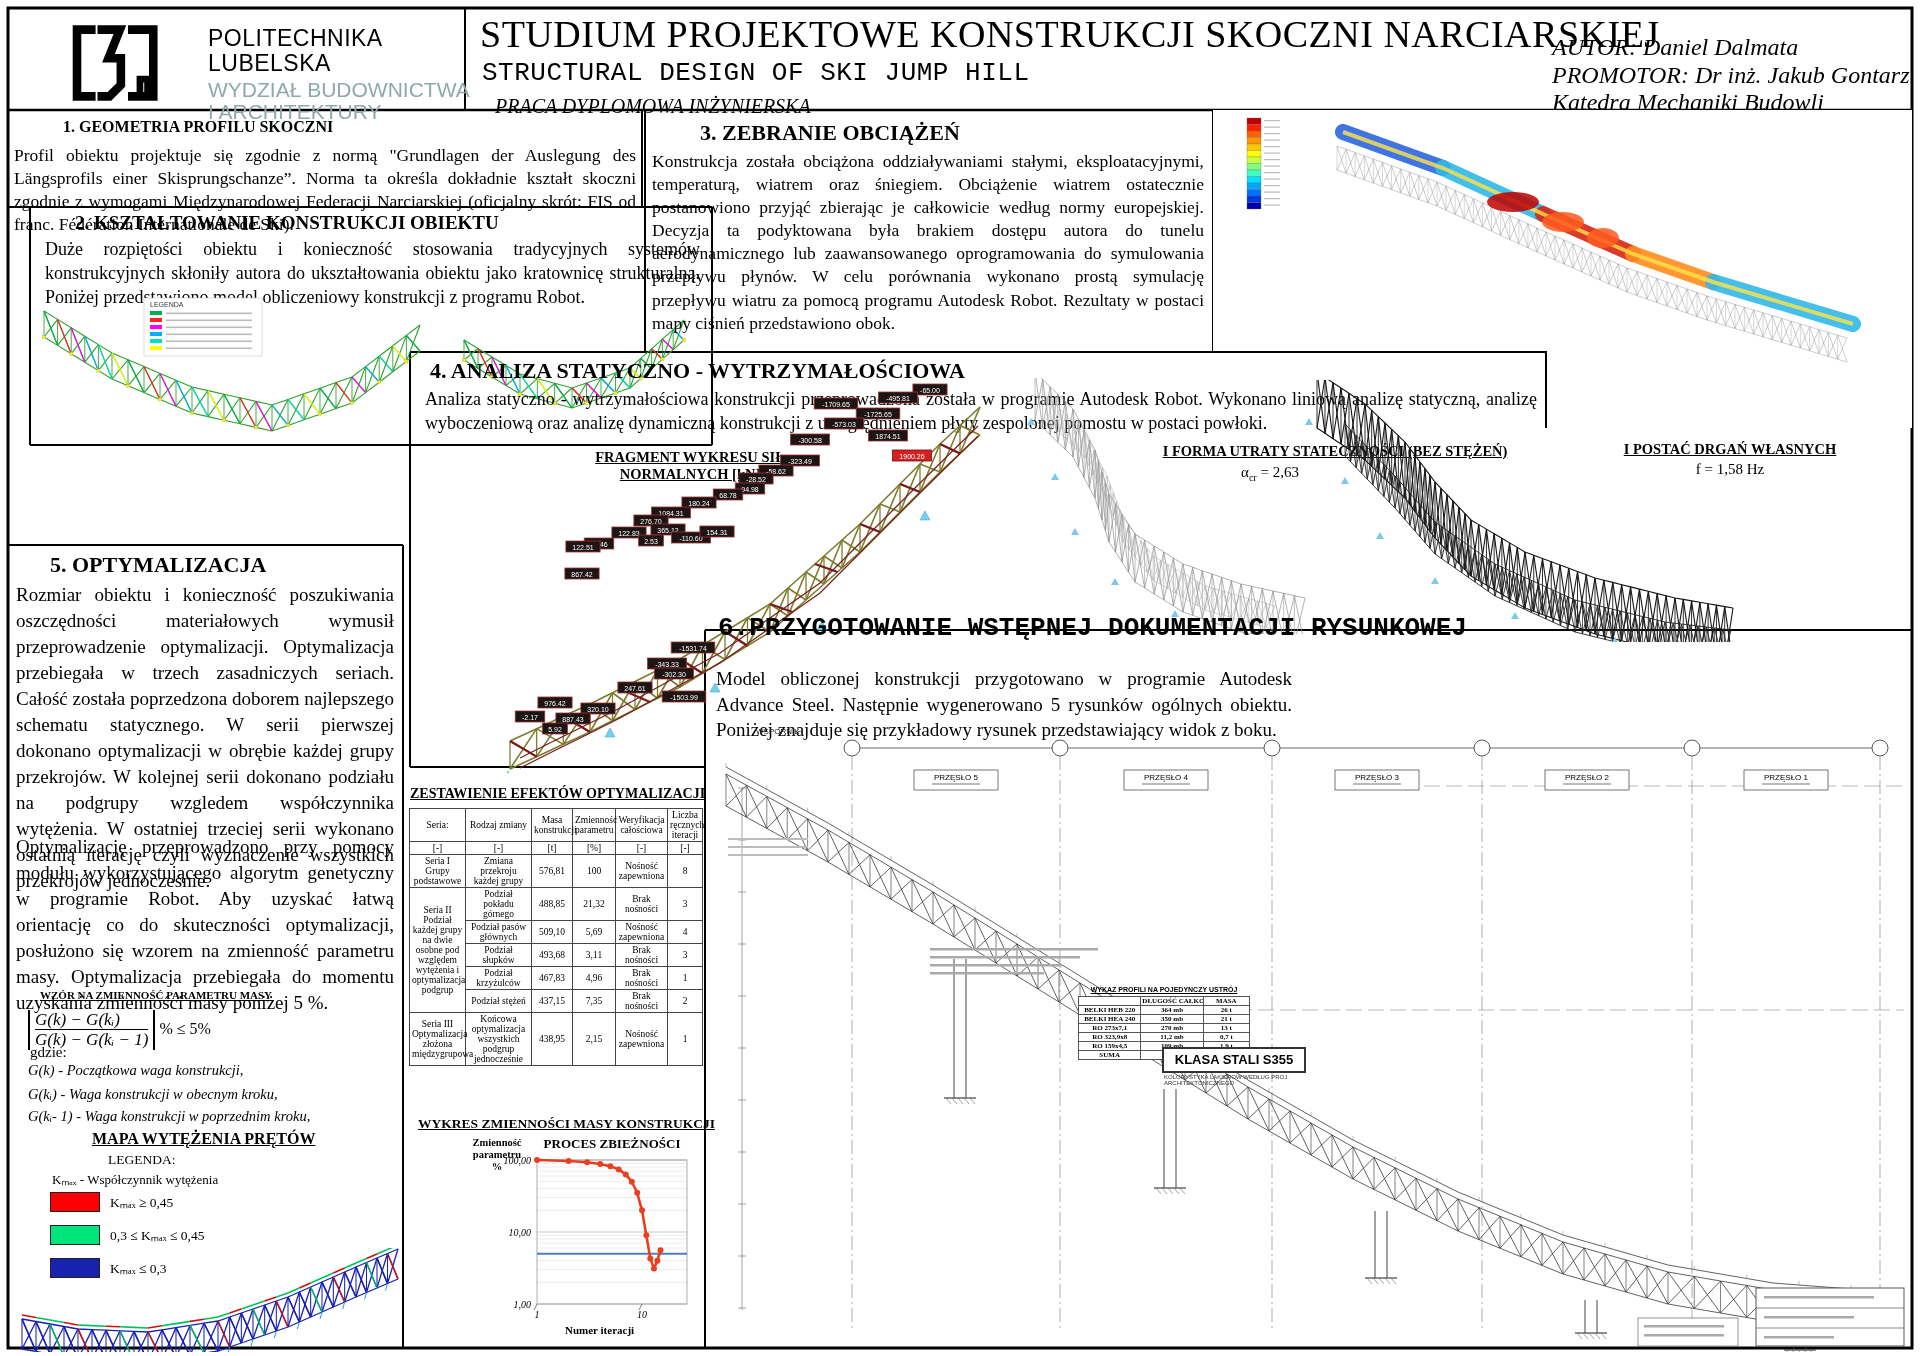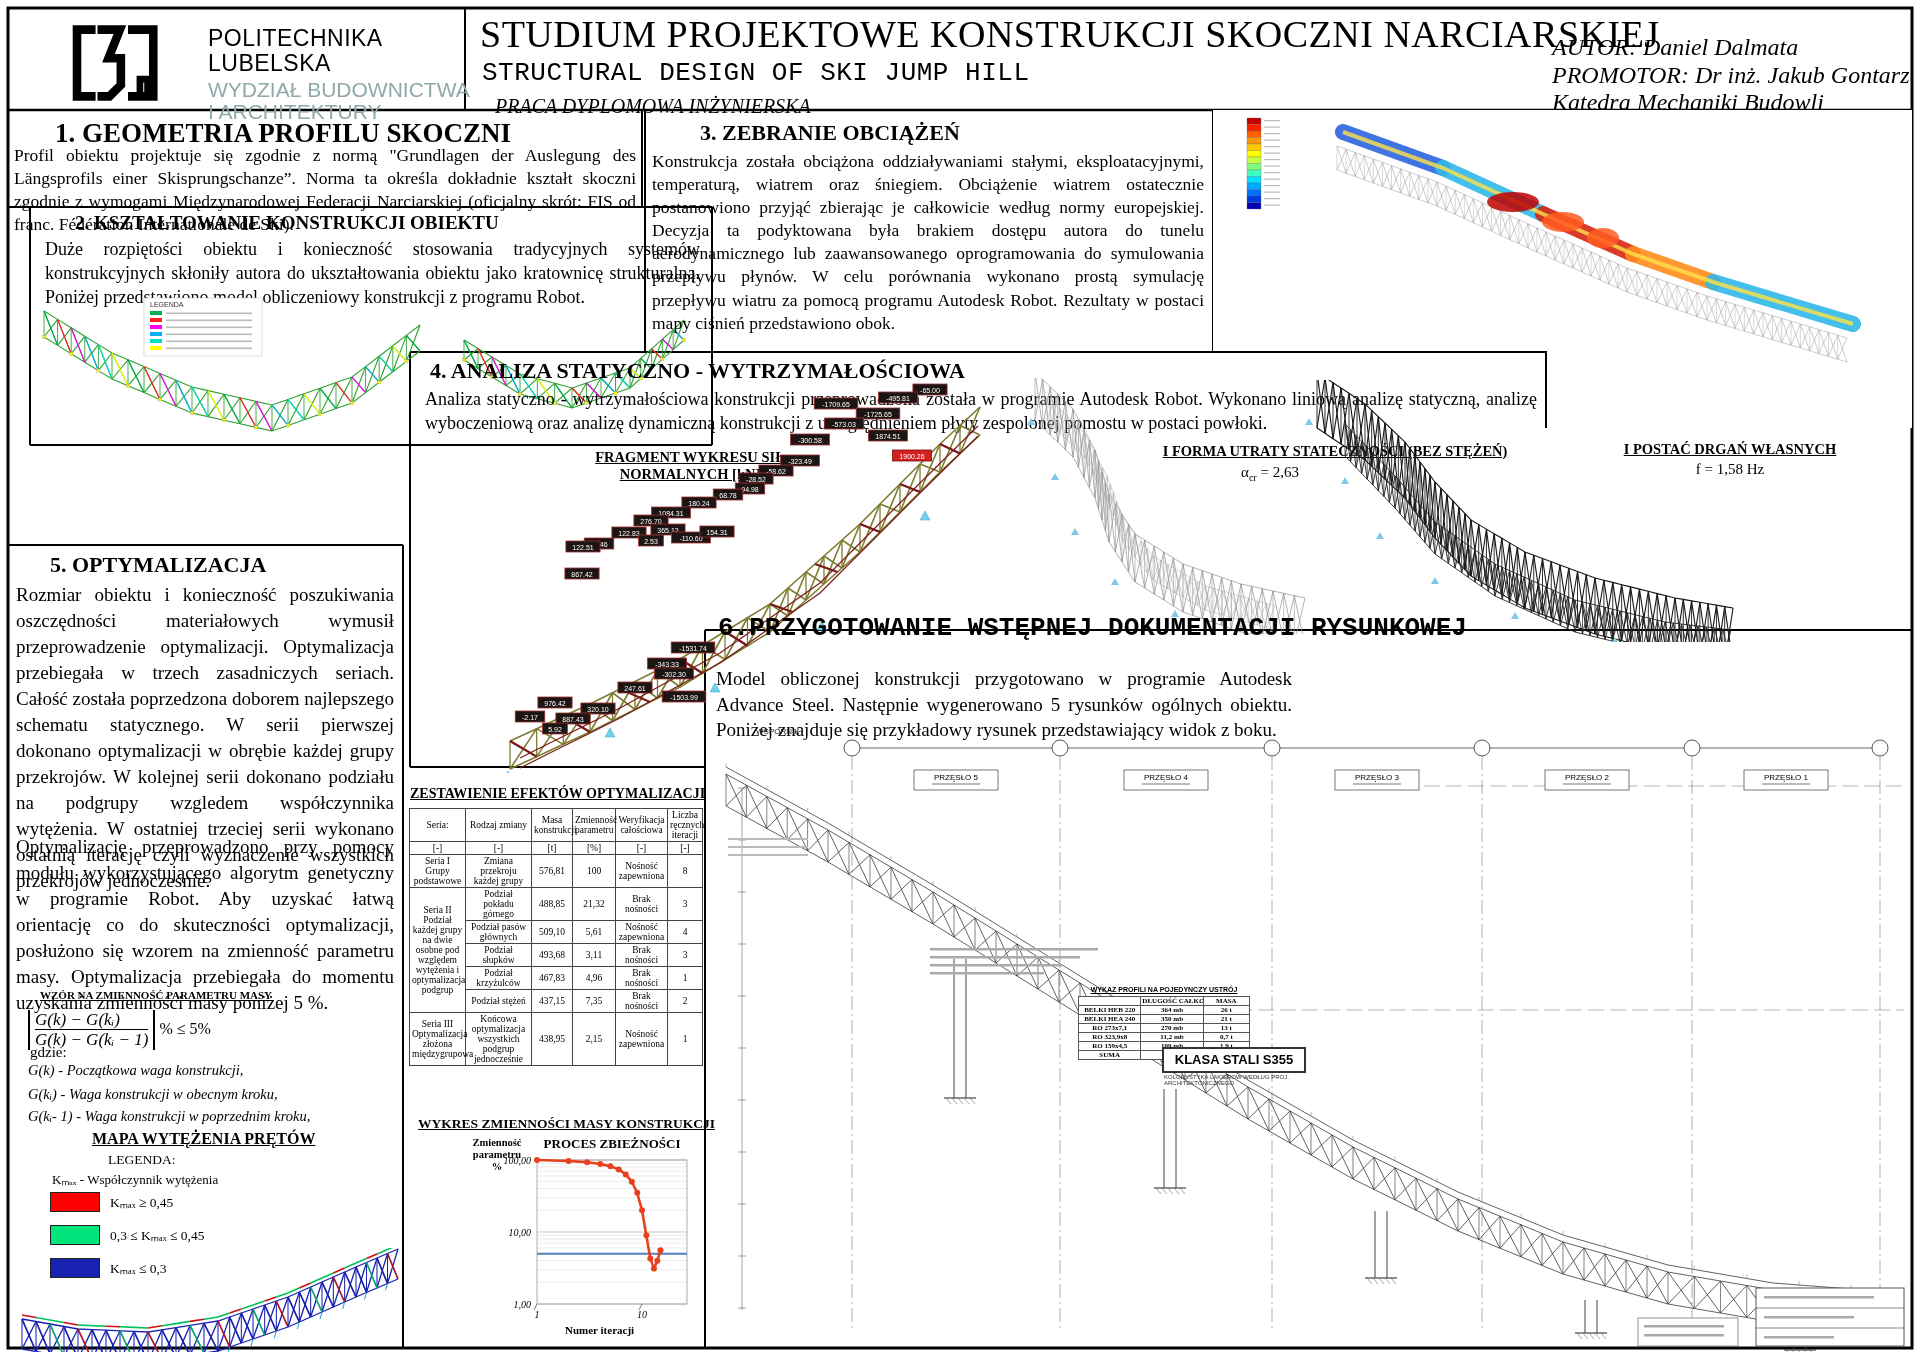--- a/index.html
+++ b/index.html
@@ -64,21 +64,21 @@
   <div class="abs" style="left:480px;top:12px;font-size:38px;letter-spacing:0.5px;white-space:nowrap;">STUDIUM PROJEKTOWE KONSTRUKCJI SKOCZNI NARCIARSKIEJ</div>
   <div class="abs" style="left:482px;top:58px;font-size:26px;letter-spacing:0.5px;font-family:Liberation Mono, monospace;">STRUCTURAL DESIGN OF SKI JUMP HILL</div>
   <div class="abs" style="left:495px;top:95px;font-size:20px;font-style:italic;">PRACA DYPLOMOWA INŻYNIERSKA</div>
 
   <div class="abs" style="left:1552px;top:34px;font-style:italic;font-size:24px;line-height:1.15;white-space:nowrap;">
     <div>AUTOR: Daniel Dalmata</div>
     <div>PROMOTOR: Dr inż. Jakub Gontarz</div>
     <div>Katedra Mechaniki Budowli</div>
   </div>
 
-  <div class="abs sec-title" style="left:55px;top:118px;font-size:27px;text-align:right;">1. GEOMETRIA PROFILU SKOCZNI</div>
+  <div class="abs sec-title" style="left:63px;top:118px;font-size:16px;text-align:right;">1. GEOMETRIA PROFILU SKOCZNI</div>
   <div class="abs body-text" style="left:14px;top:144px;width:622px;font-size:17.5px;">Profil obiektu projektuje się zgodnie z normą "Grundlagen der Auslegung des Längsprofils einer Skisprungschanze”. Norma ta określa dokładnie kształt skoczni zgodnie z wymogami Międzynarodowej Federacji Narciarskiej (oficjalny skrót: FIS od franc. Fédération Internationale de Ski).</div>
 
   <div class="abs sec-title" style="left:75px;top:212px;font-size:19px;">2. KSZTAŁTOWANIE KONSTRUKCJI OBIEKTU</div>
   <div class="abs body-text" style="left:45px;top:238px;width:655px;font-size:18px;">Duże rozpiętości obiektu i konieczność stosowania tradycyjnych systemów konstrukcyjnych skłoniły autora do ukształtowania obiektu jako kratownicę strukturalną. Poniżej przedstawiono model obliczeniowy konstrukcji z programu Robot.</div>
 
   <svg class="abs" style="left:32px;top:292px;" width="676" height="150">
     <g id="s2-models">
         <g>
           <path d="M12.0,19.0 L 25.6,27.4 L 39.2,35.8 L 52.8,44.2 L 66.4,52.6 L 80.0,61.0 L 96.0,67.8 L 112.0,74.6 L 128.0,81.4 L 144.0,88.2 L 160.0,95.0 L 176.0,98.6 L 192.0,102.2 L 208.0,105.8 L 224.0,109.4 L 240.0,113.0 L 256.0,107.4 L 272.0,101.8 L 288.0,96.2 L 304.0,90.6 L 320.0,85.0 L 333.6,74.6 L 347.2,64.2 L 360.8,53.8 L 374.4,43.4 L 388.0,33.0" stroke="#2ca02c" fill="none" stroke-width="1.1"></path>
           <path d="M12.0,45.0 L 25.6,53.4 L 39.2,61.8 L 52.8,70.2 L 66.4,78.6 L 80.0,87.0 L 96.0,93.8 L 112.0,100.6 L 128.0,107.4 L 144.0,114.2 L 160.0,121.0 L 176.0,124.6 L 192.0,128.2 L 208.0,131.8 L 224.0,135.4 L 240.0,139.0 L 256.0,133.4 L 272.0,127.8 L 288.0,122.2 L 304.0,116.6 L 320.0,111.0 L 333.6,100.6 L 347.2,90.2 L 360.8,79.8 L 374.4,69.4 L 388.0,59.0" stroke="#2ca02c" fill="none" stroke-width="1.1"></path>
@@ -1504,21 +1504,21 @@
 Podział każdej grupy na dwie osobne pod względem wytężenia i optymalizacja podgrup</td>
             <td>Podział pokładu górnego</td>
             <td>488,85</td>
             <td>21,32</td>
             <td>Brak nośności</td>
             <td>3</td>
           </tr>
           <tr>
             <td>Podział pasów głównych</td>
             <td>509,10</td>
-            <td>5,61</td>
+            <td>5,69</td>
             <td>Nośność zapewniona</td>
             <td>4</td>
           </tr>
           <tr>
             <td>Podział słupków</td>
             <td>493,68</td>
             <td>3,11</td>
             <td>Brak nośności</td>
             <td>3</td>
           </tr>

